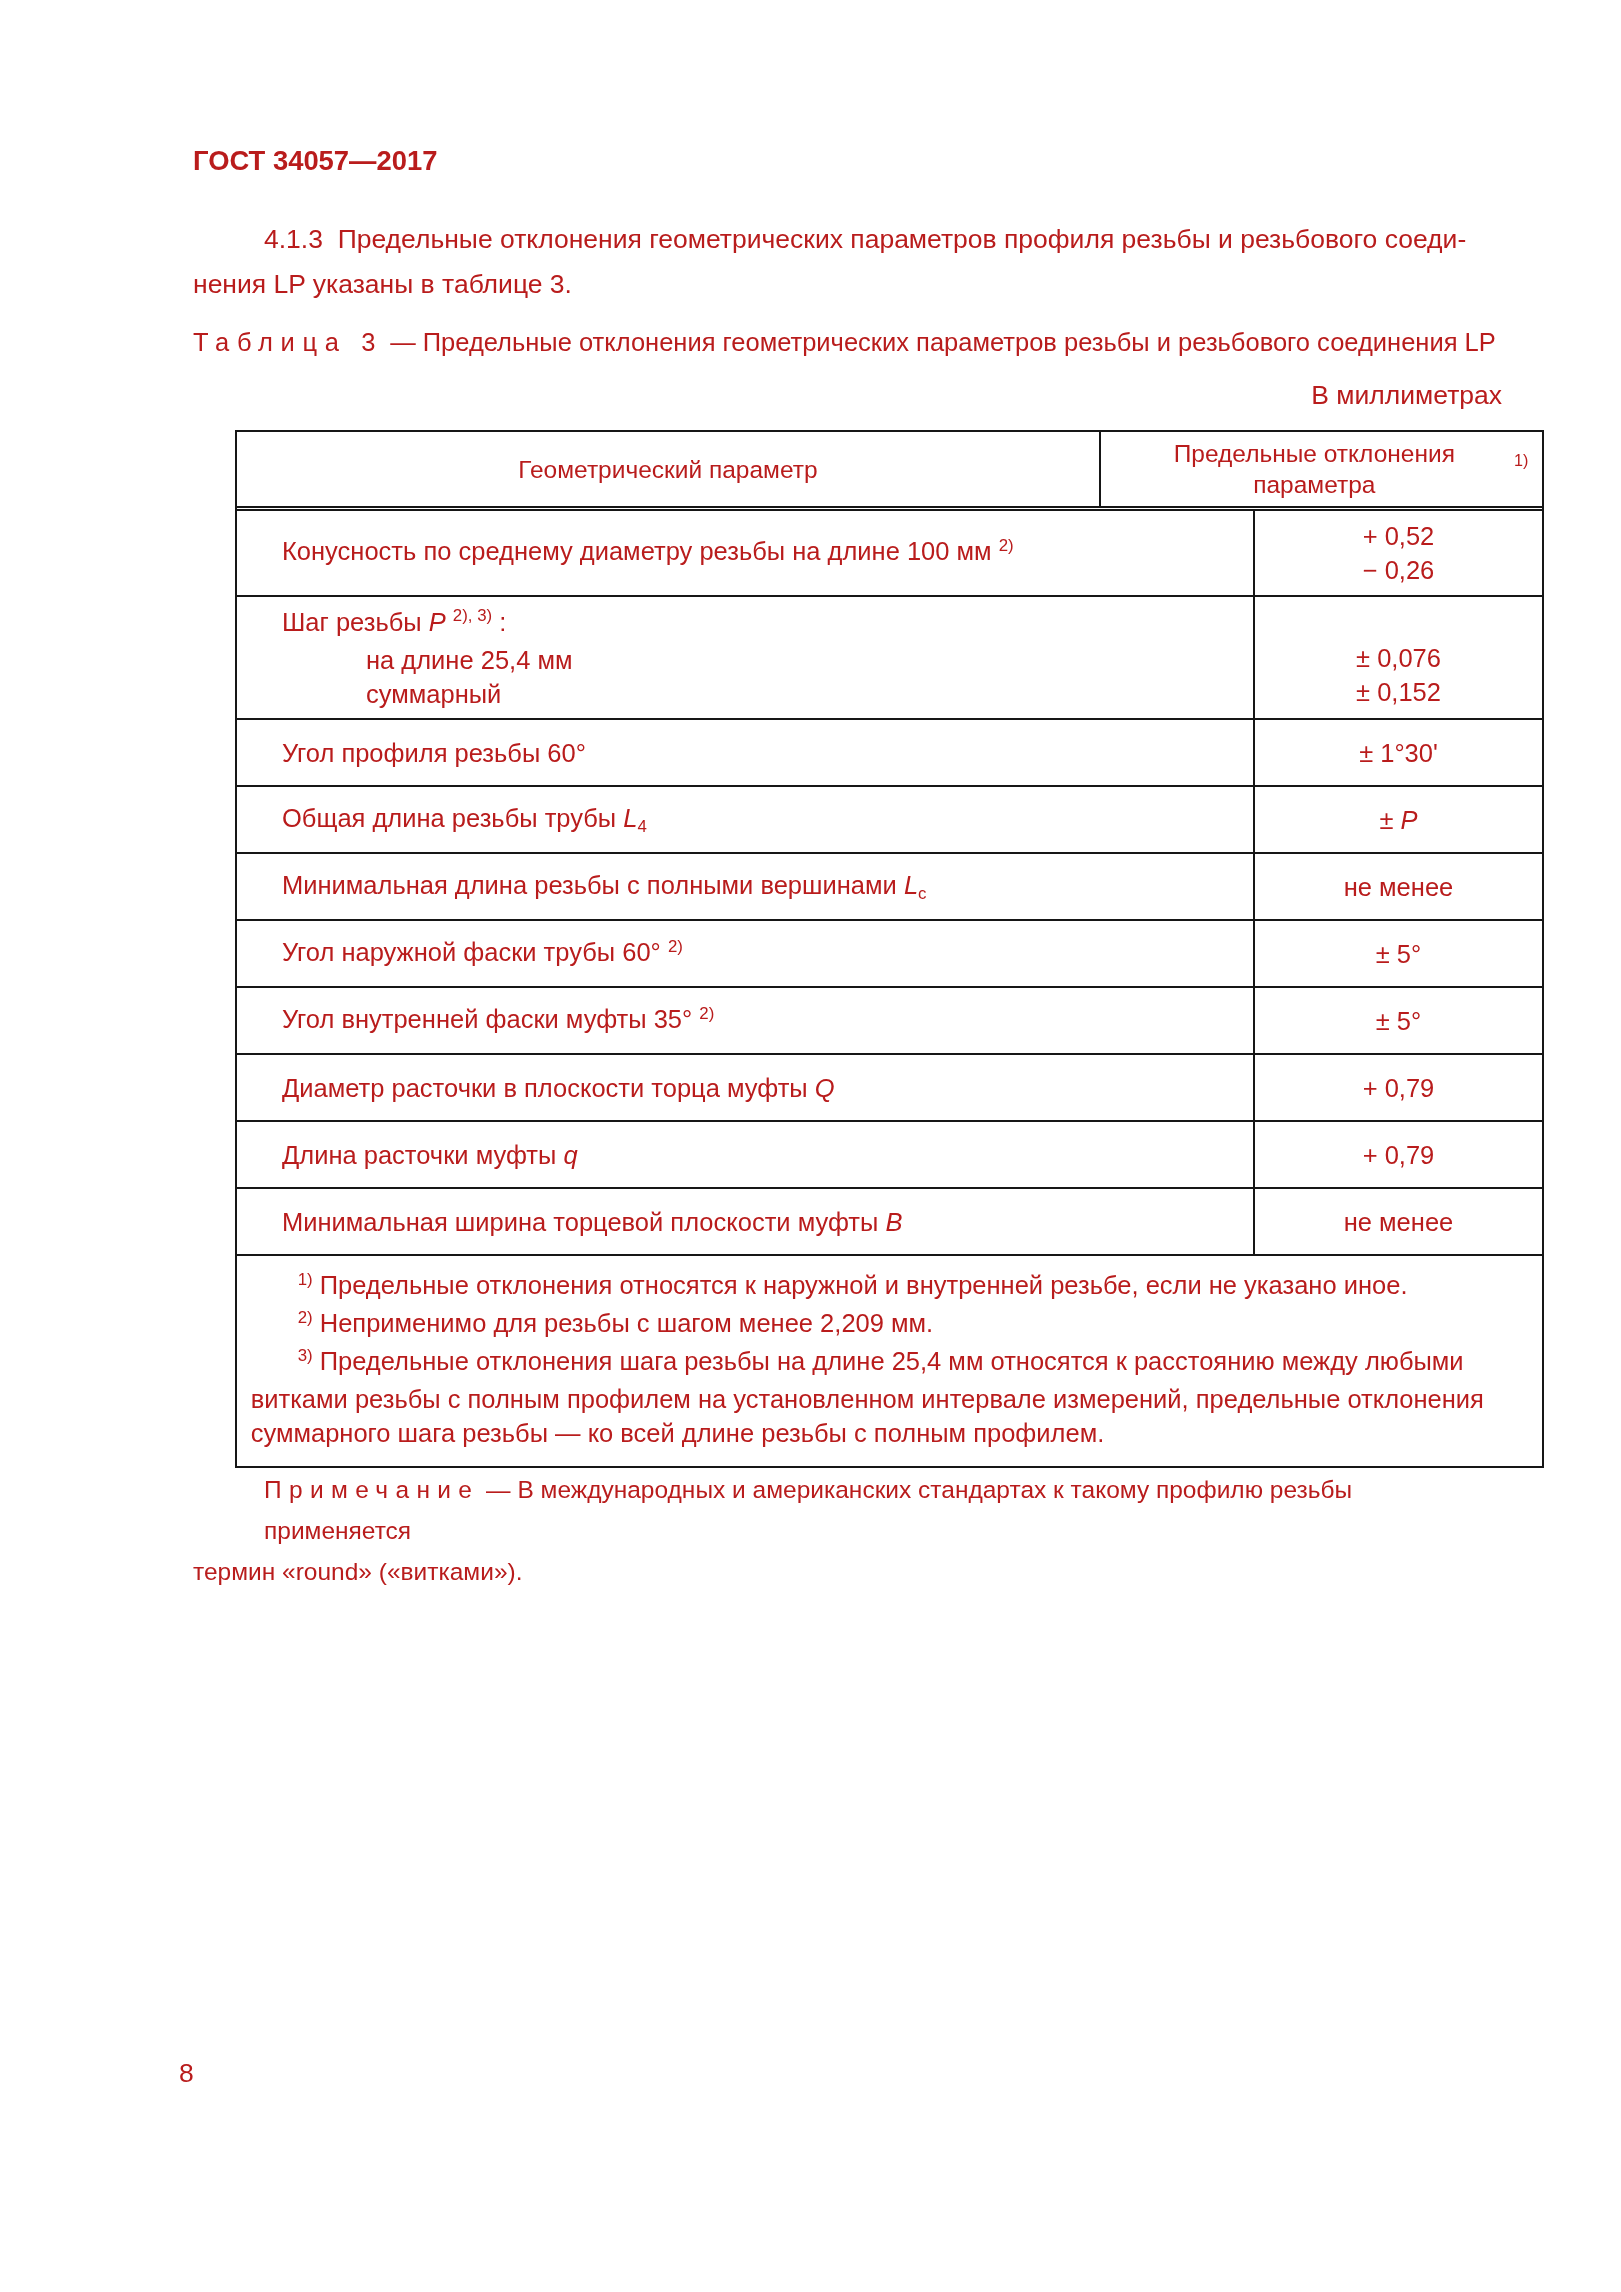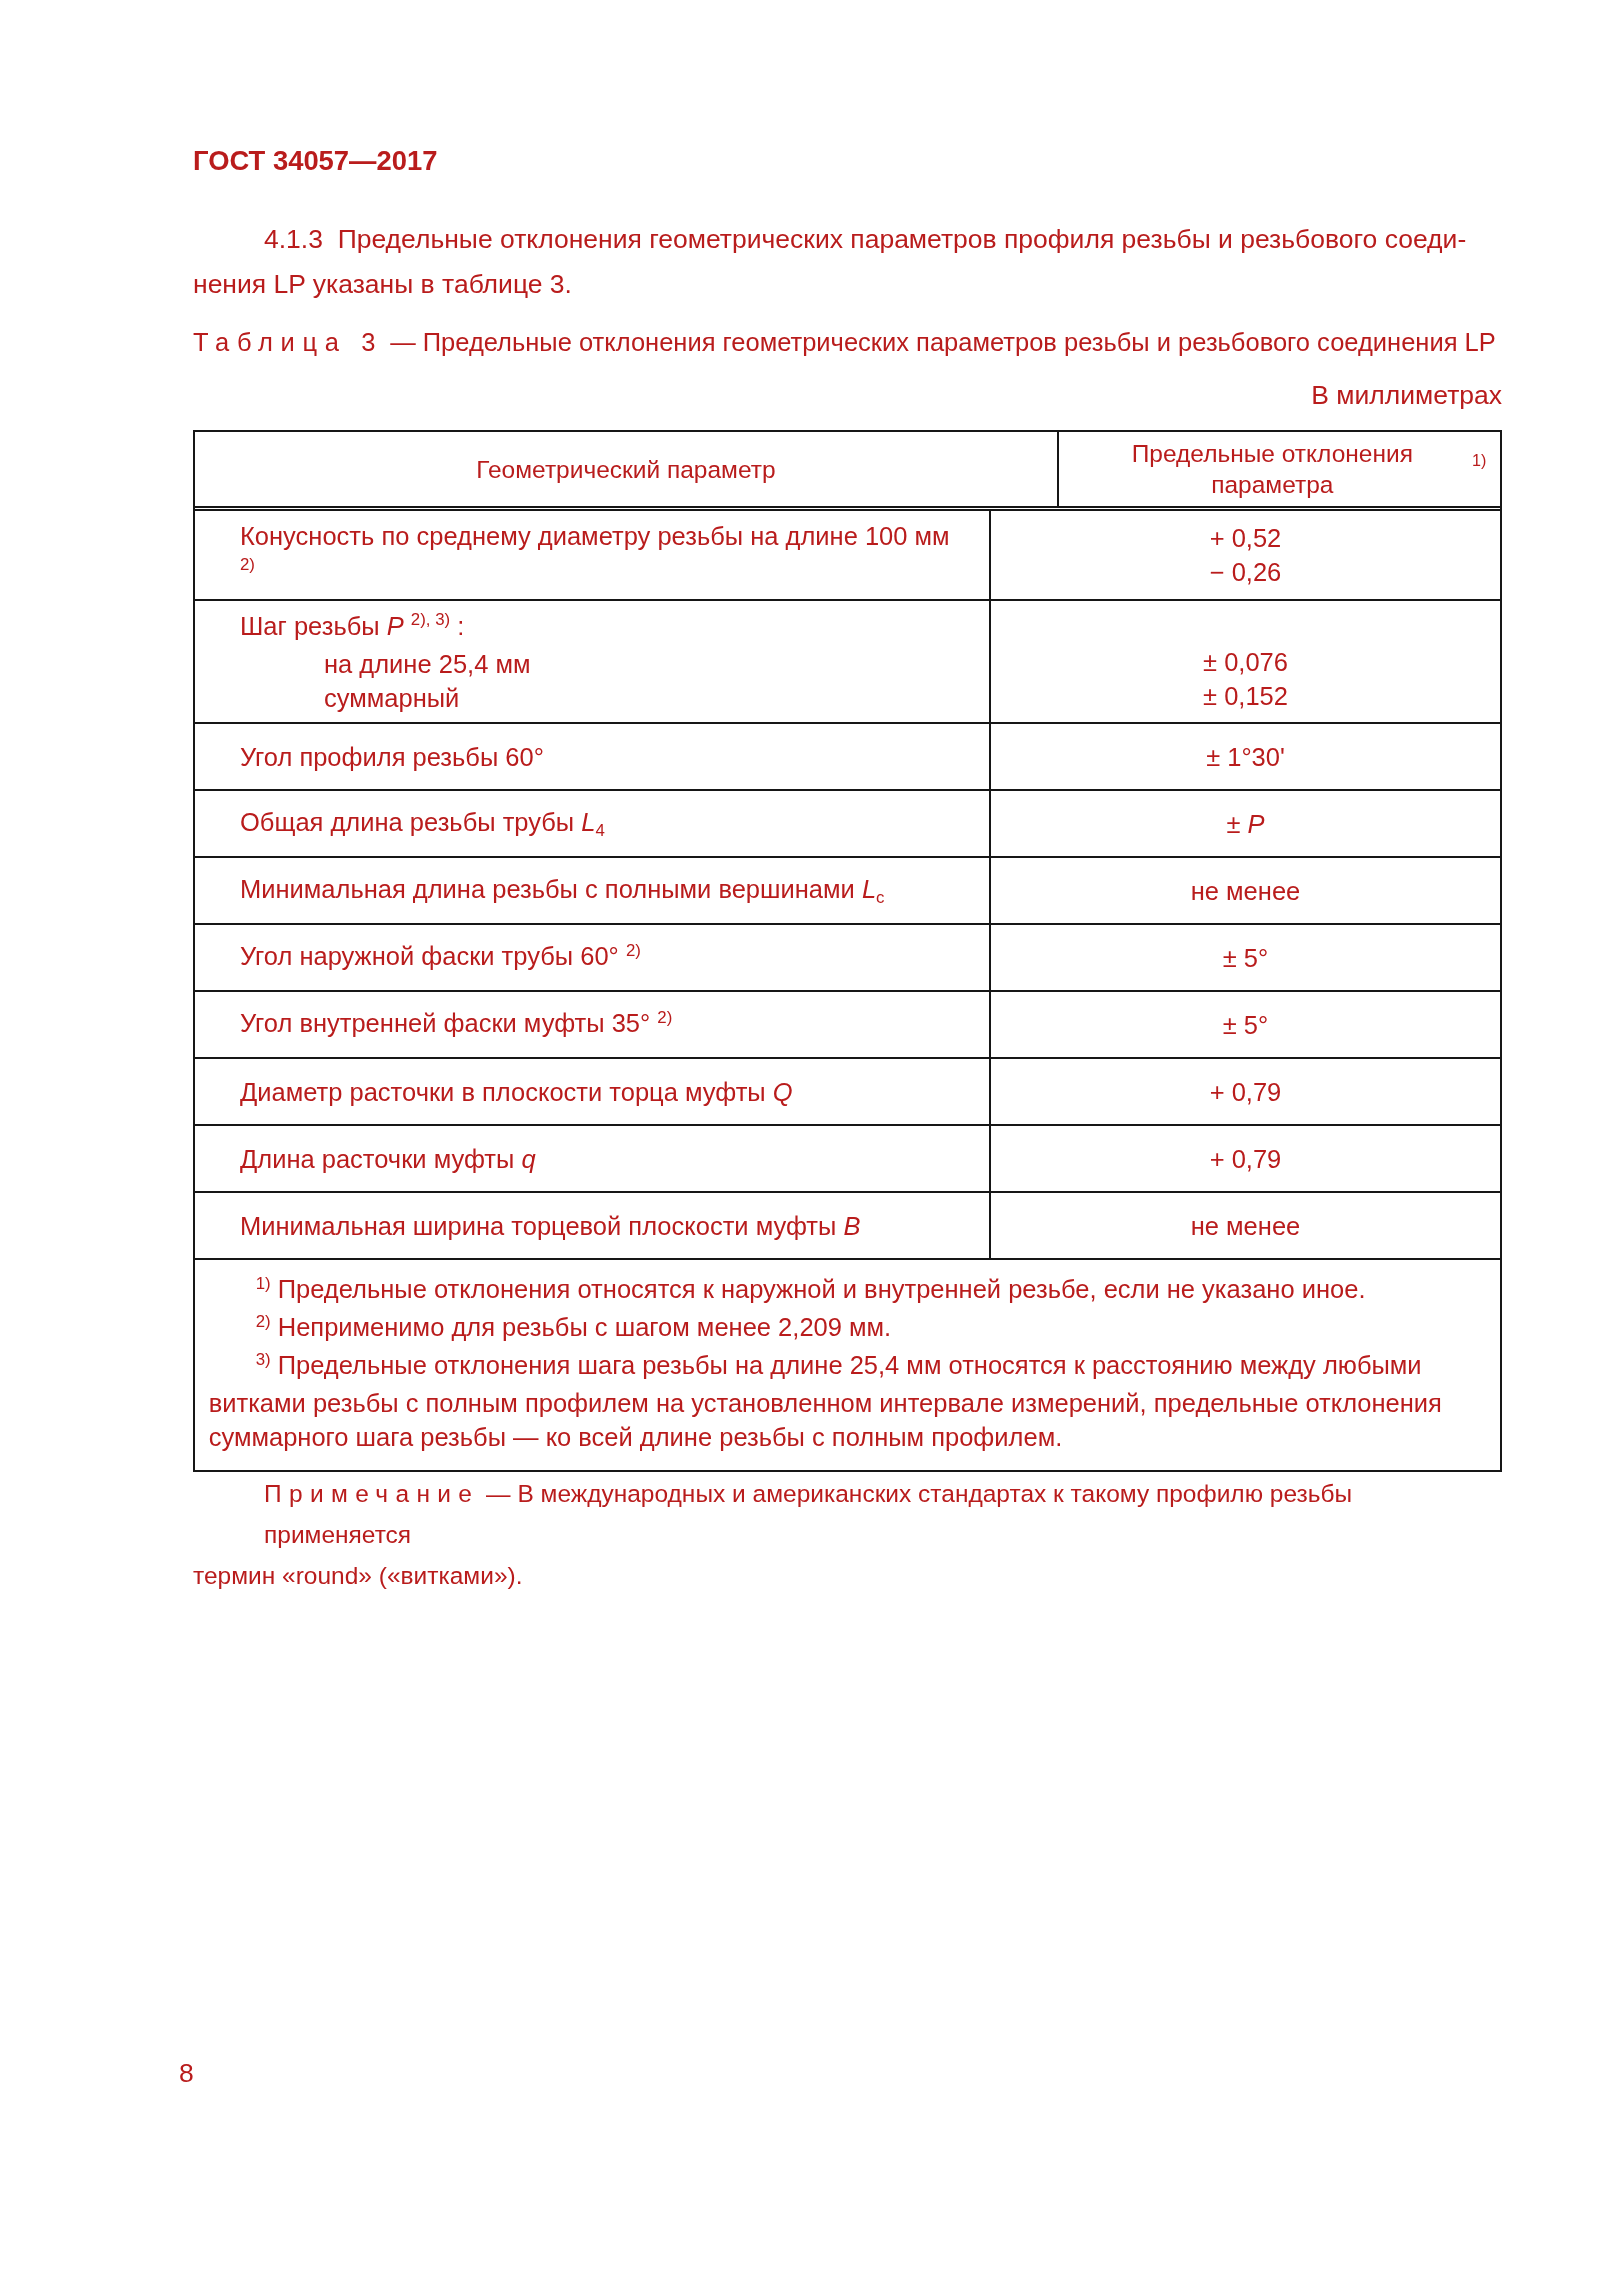--- a/index.html
+++ b/index.html
@@ -26,30 +26,31 @@
   .seg-sup{font-size:0.66em;position:relative;top:-0.55em;}
   .seg-sub{font-size:0.66em;position:relative;top:0.28em;}
 
   
   .gtable{
     margin-top:15.7px;
     width:1309px;
     border:2.9px solid #161616;
     box-sizing:border-box;
     font-size:25.5px;
+    margin-left:42px;
   }
   .t-head{display:flex;min-height:61px;border-bottom:5.9px double #161616;}
   .h-cell{display:flex;align-items:center;justify-content:center;text-align:center;
           box-sizing:border-box;padding:5.9px 13.7px;font-size:24.5px;line-height:31px;}
   .h-left{width:864px;border-right:2px solid #161616;}
   .h-right{flex:1;justify-content:center;}
   .t-row{display:flex;border-top:2px solid #161616;}
   .t-row:first-child{border-top:none;}
   .cell{box-sizing:border-box;display:flex;flex-direction:column;justify-content:center;}
-  .cell-param{width:796px;border-right:2px solid #161616;padding:7.8px 19.6px 7.8px 45px;min-height:65px;}
+  .cell-param{width:1018px;border-right:2px solid #161616;padding:7.8px 19.6px 7.8px 45px;min-height:65px;}
   .cell-val{flex:1;padding:7.8px 9.8px;align-items:center;text-align:center;min-height:65px;}
   .cell-line{line-height:34px;white-space:pre-wrap;}
   .subline{padding-left:84px;}
   .t-foot{border-top:2px solid #161616;padding:11.8px 17.6px 15.7px 13.7px;}
   .footnote{font-size:25.5px;line-height:34px;text-indent:47px;white-space:normal;}
 
   
   .h42{margin-top:23.5px;margin-left:71px;font-size:27.4px;font-weight:bold;line-height:51px;}
   .para-421{margin-top:31px;}
   .note{margin-top:1px;font-size:24.5px;line-height:41px;}

